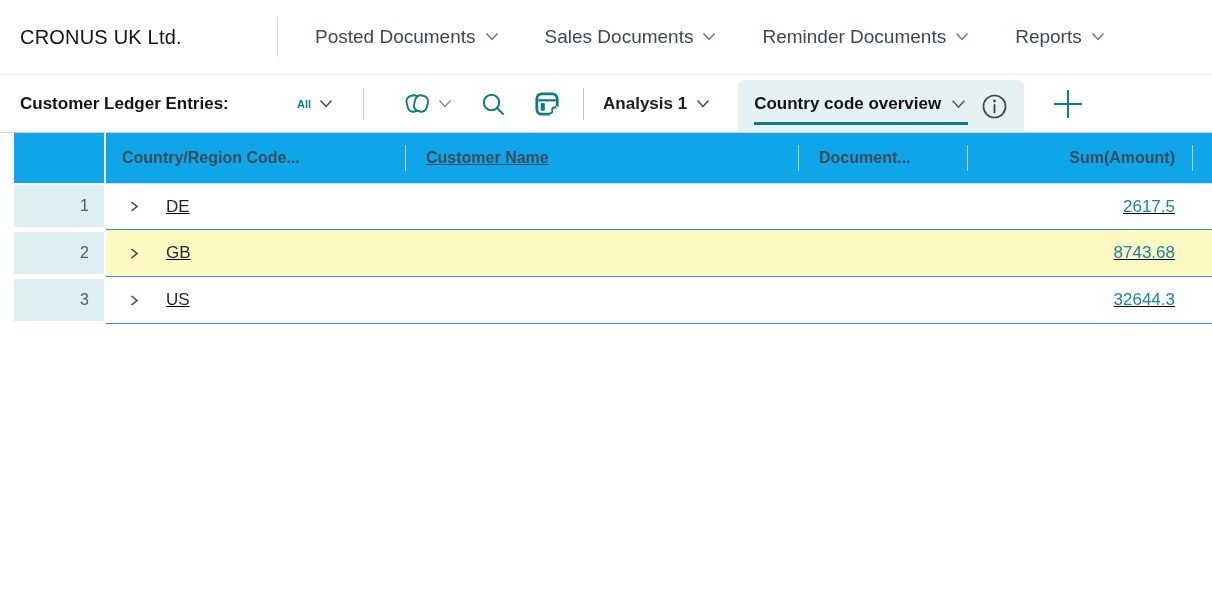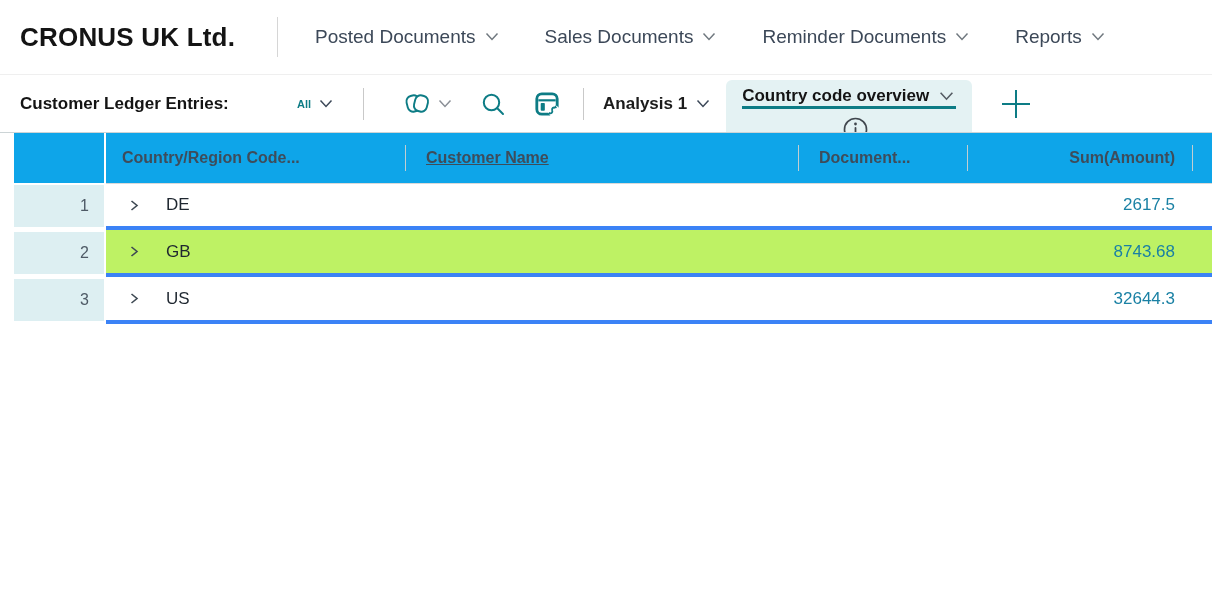--- a/index.html
+++ b/index.html
@@ -11,21 +11,21 @@
     -webkit-font-smoothing: antialiased;
   }
   button { background: none; border: none; padding: 0; font-family: inherit; cursor: pointer; }
 
   
   .topnav {
     height: 75px; display: flex; align-items: center;
     padding-left: 20px; white-space: nowrap; overflow: hidden;
     border-bottom: 1px solid #efefef; background: #fff;
   }
-  .company { width: 257px; font-size: 26px; font-weight: 700; color: #141414; letter-spacing: .2px; }
+  .company { width: 257px; font-size: 20px; font-weight: 400; color: #141414; letter-spacing: .2px; }
   .nav-divider { width: 1px; height: 40px; background: #d6d6d6; flex: 0 0 auto; }
   .menus { display: flex; align-items: center; gap: 46px; margin-left: 37px; flex: 1; overflow: hidden; }
   .menu-item { display: flex; align-items: center; gap: 9px; font-size: 19px; color: #3c4858; flex: 0 0 auto; justify-content: space-between; }
 
   
   .toolbar {
     height: 58px; display: flex; align-items: center;
     padding-left: 20px; background: #fff; border-bottom: 1px solid #ccd4d6;
     white-space: nowrap; overflow: hidden;
   }
@@ -34,23 +34,23 @@
                 font-size: 11px; font-weight: 600; color: #0d7c85; }
   .v-divider { width: 1px; height: 32px; background: #c9c9c9; flex: 0 0 auto; }
   .vd1 { margin-left: 30px; } .vd2 { margin-left: 23px; }
   .icon-btn { display: flex; align-items: center; }
   .copilot-btn { margin-left: 38px; gap: 6px; }
   .search-btn { margin-left: 28px; }
   .analysis-btn { margin-left: 28px; }
   .tab-plain { margin-left: 19px; display: flex; align-items: center; gap: 9px;
                font-size: 17px; font-weight: 700; color: #1c1c1c; }
   .tab-active {
-    margin-left: 16px; align-self: flex-end; height: 52px;
+    margin-left: 28px; align-self: flex-end; height: 52px;
     background: #e4f2f3; border-radius: 6px 6px 0 0;
-    display: flex; align-items: center; padding: 0 16px; flex-direction: column;
+    display: flex; padding: 0 16px;
   }
   .tab-label-wrap {
     align-self: stretch; margin: 6px 0 7px; display: flex; align-items: center; gap: 10px;
     border-bottom: 3px solid #0d7c85; padding-right: 2px;
     font-size: 17px; font-weight: 600; color: #141414;
   }
   .info-btn { margin-left: 13px; display: flex; align-items: center; }
   .plus-btn { margin-left: 28px; display: flex; align-items: center; }
 
   
@@ -72,24 +72,24 @@
   .grid-row { display: flex; height: 47px; }
   .row-left-pad { width: 14px; background: #fff; }
   .num-cell {
     width: 90px; margin: 2px 0 3px; background: #ddeff2;
     display: flex; align-items: center; justify-content: flex-end;
     padding-right: 15px; font-size: 16px; color: #4e5a66;
   }
   .num-gap { width: 2px; background: #fff; }
   .row-content {
     flex: 1; display: flex; align-items: center;
-    border-bottom: 4px solid #3b82f6; background: #fff;
+    border-bottom: 1px solid #3b82f6; background: #fff; text-decoration: underline;
   }
   .grid-row.first .row-content { border-top: 1px solid #d9d9d9; }
-  .grid-row.zebra .row-content { background: #bef264; }
+  .grid-row.zebra .row-content { background: #fef9c3; }
   .c-code { width: 299px; display: flex; align-items: center; padding-left: 22px; gap: 25px; }
   .expand-btn { display: flex; align-items: center; }
   .code-text { font-size: 17px; color: #1f2730; }
   .c-name { width: 393px; font-size: 17px; color: #1f2730; }
   .c-doc  { width: 169px; font-size: 17px; color: #1f2730; }
   .c-amt  { width: 225px; text-align: right; padding-right: 17px; }
   .amount-link { font-size: 17px; color: #1a81a4; }
 </style>
 </head>
 <body>

